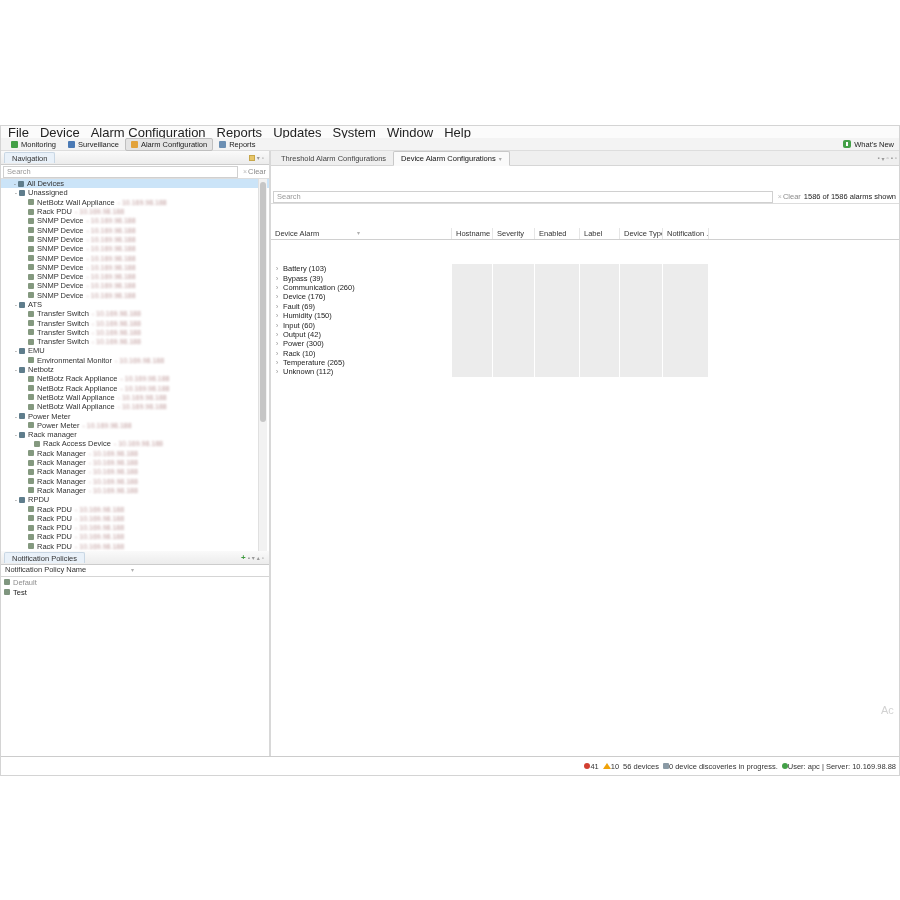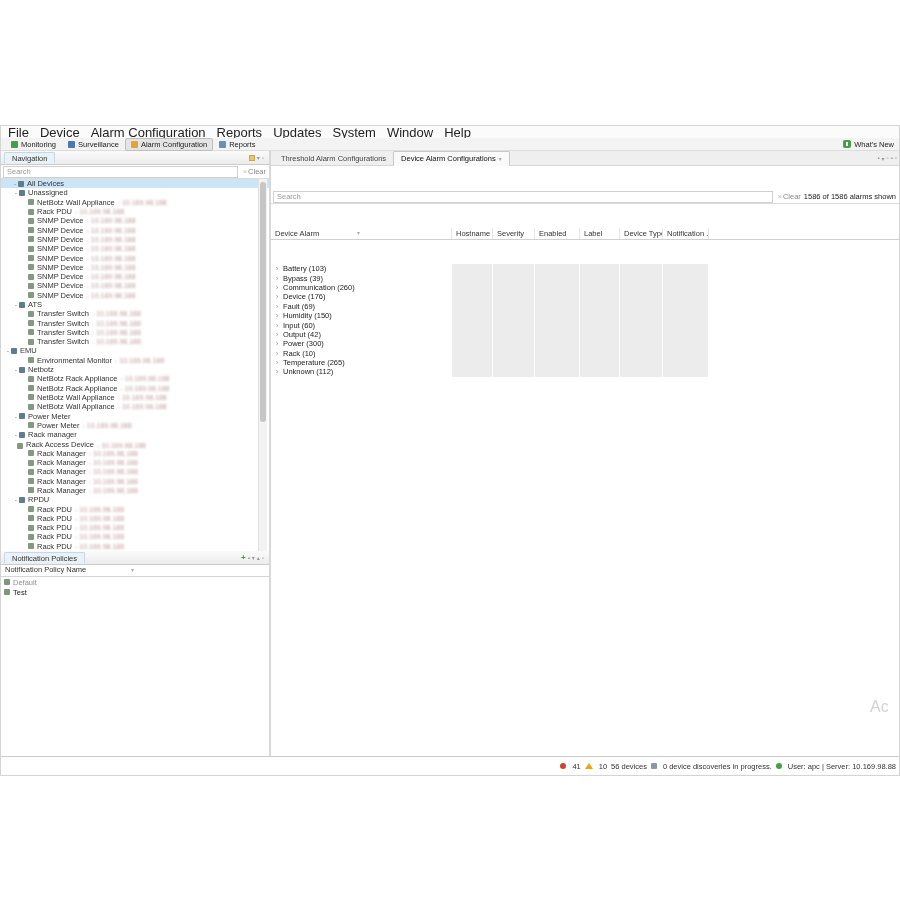--- a/index.html
+++ b/index.html
@@ -70,29 +70,29 @@
   .gridhead .hc:nth-of-type(6){width:43px;}
   .gridhead .hc:nth-of-type(7){width:46px;}
   .gridsort{position:absolute;left:86px;top:1px;color:#b0b0b0;font-size:6px;}
   .gridbody{position:relative;flex:0 0 auto;height:113px;background:#fff;}
   .greyzone{position:absolute;left:181px;top:0;height:113px;display:flex;}
   .gz{height:100%;background:#ececec;border-right:1px solid #fff;box-sizing:border-box;}
   .gz:nth-child(1){width:41px;}.gz:nth-child(2){width:42px;}.gz:nth-child(3){width:45px;}
   .gz:nth-child(4){width:40px;}.gz:nth-child(5){width:43px;}.gz:nth-child(6){width:46px;}
   .arow{height:9.4px;display:flex;align-items:center;font-size:7.5px;color:#222;padding-left:5px;position:relative;white-space:nowrap;}
   .aexp{width:7px;color:#888;font-size:6.5px;flex:0 0 auto;}
-  .watermark{position:absolute;right:11px;bottom:40px;font-size:16px;color:#d2d2d2;overflow:hidden;width:18px;white-space:nowrap;}
+  .watermark{position:absolute;right:0px;bottom:40px;font-size:11px;color:#d2d2d2;overflow:hidden;width:18px;white-space:nowrap;}
   
   .statusbar{height:18px;border-top:1px solid #ccc;display:flex;align-items:center;justify-content:flex-end;gap:4px;font-size:7.5px;color:#333;padding-right:3px;flex:0 0 auto;background:#fff;white-space:nowrap;}
   .sic{display:inline-block;flex:0 0 auto;}
   .sic.crit{width:6px;height:6px;border-radius:50%;background:#d23f31;}
   .sic.warn{width:0;height:0;border-left:4px solid transparent;border-right:4px solid transparent;border-bottom:6px solid #f0a30a;}
   .sic.disc{width:6px;height:6px;border-radius:1px;background:#8a9aa5;}
   .sic.user{width:6px;height:6px;border-radius:50%;background:#43a047;}
-  .seg{display:flex;align-items:center;gap:6px;}
+  .seg{display:flex;align-items:center;gap:0;}
 </style>
 </head>
 <body>
 
 <div class="window">
 
 
   <div class="menubar">
 
   <div>File</div>
@@ -277,21 +277,21 @@
             <span class="rip">- 10.169.98.188</span>
           </div>
 
           <div class="trow" style="padding-left: 21px;">
             <span class="texp"></span>
             <span class="ticon"></span>
             <span class="tlabel">Transfer Switch</span>
             <span class="rip">- 10.169.98.188</span>
           </div>
 
-          <div class="trow" style="padding-left: 4px;">
+          <div class="trow" style="padding-left: 12px;">
             <span class="texp">-</span>
             <span class="ticon gic"></span>
             <span class="tlabel">EMU</span>
             <span class="rip"></span>
           </div>
 
           <div class="trow" style="padding-left: 21px;">
             <span class="texp"></span>
             <span class="ticon"></span>
             <span class="tlabel">Environmental Monitor</span>
@@ -347,21 +347,21 @@
             <span class="rip">- 10.169.98.188</span>
           </div>
 
           <div class="trow" style="padding-left: 12px;">
             <span class="texp">-</span>
             <span class="ticon gic"></span>
             <span class="tlabel">Rack manager</span>
             <span class="rip"></span>
           </div>
 
-          <div class="trow" style="padding-left: 10px; align-items: flex-end;">
+          <div class="trow" style="padding-left: 27px;">
             <span class="texp"></span>
             <span class="ticon"></span>
             <span class="tlabel">Rack Access Device</span>
             <span class="rip">- 10.169.98.188</span>
           </div>
 
           <div class="trow" style="padding-left: 21px;">
             <span class="texp"></span>
             <span class="ticon"></span>
             <span class="tlabel">Rack Manager</span>

